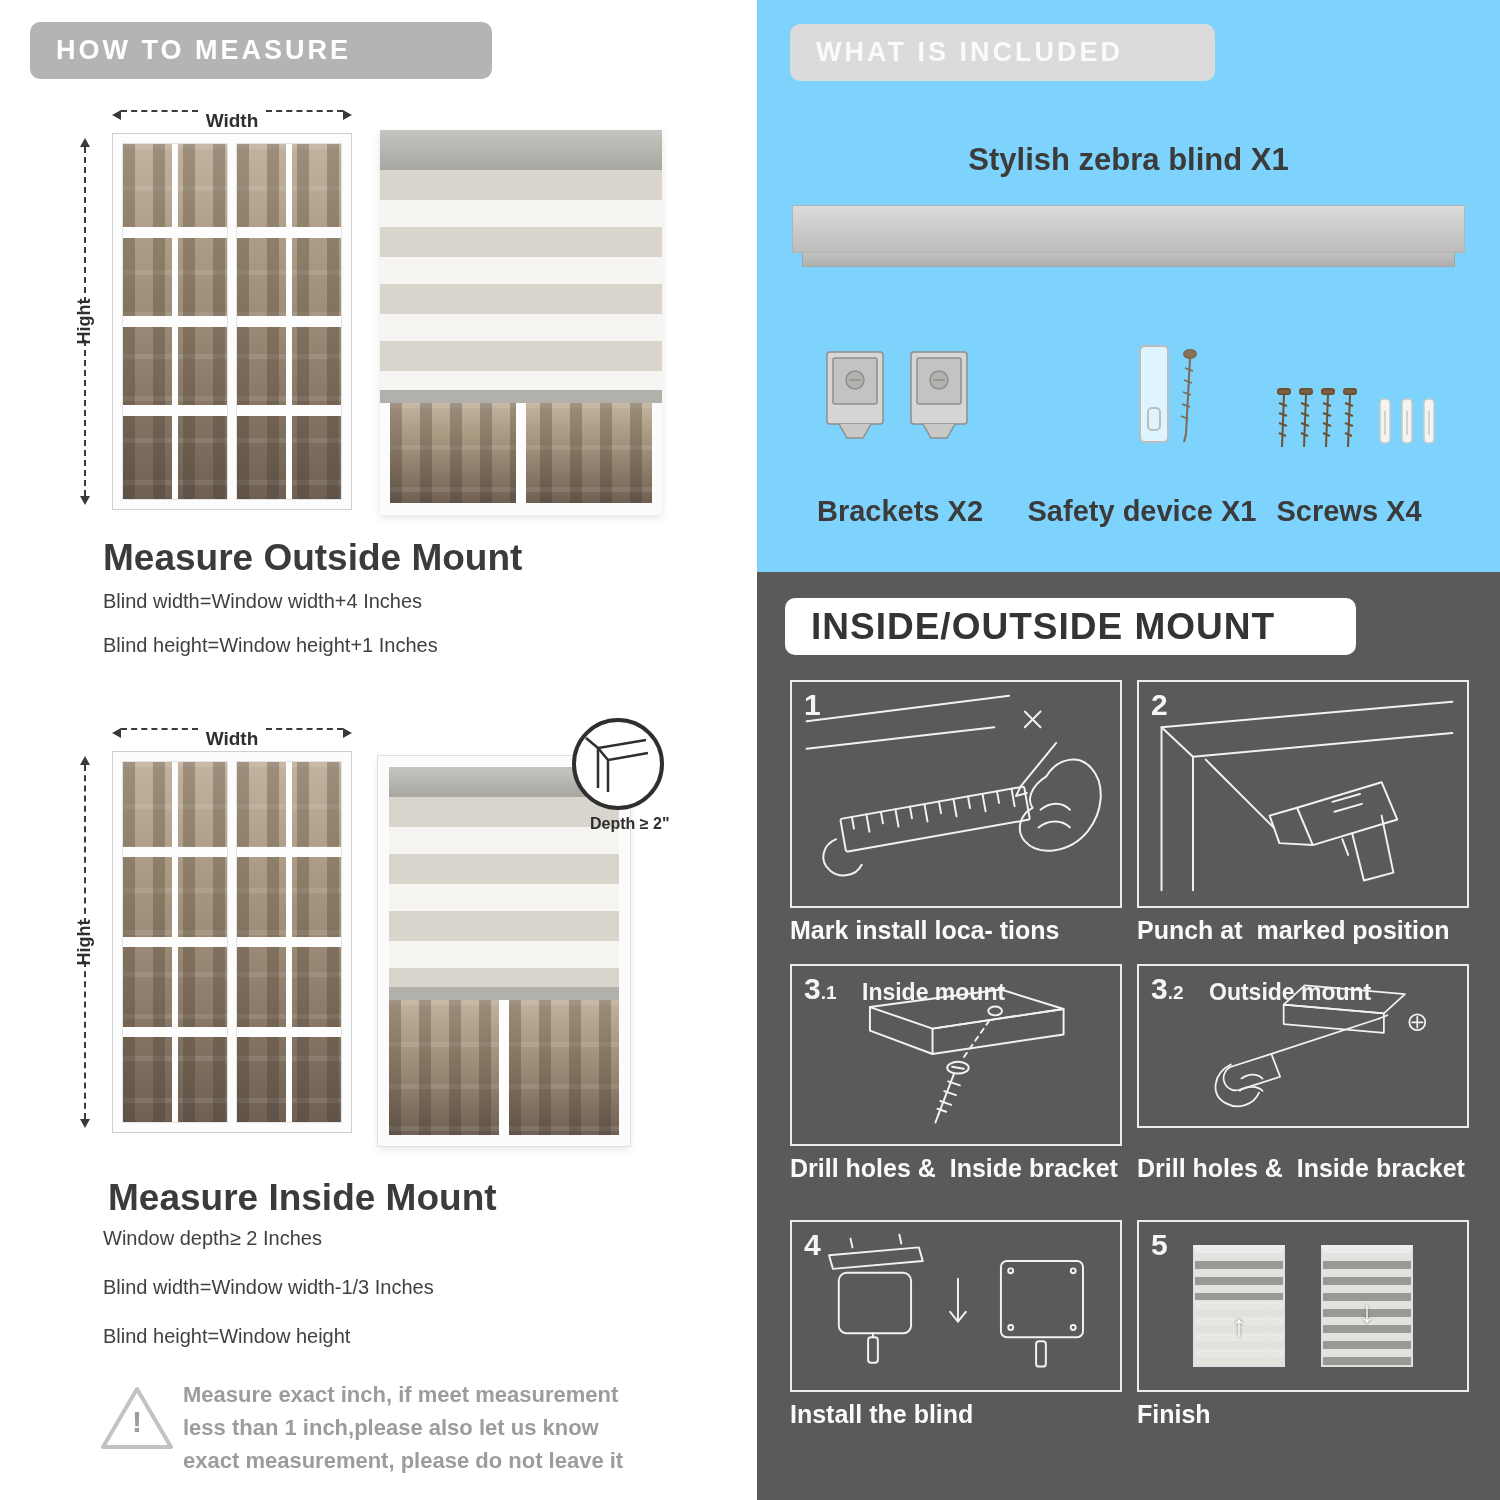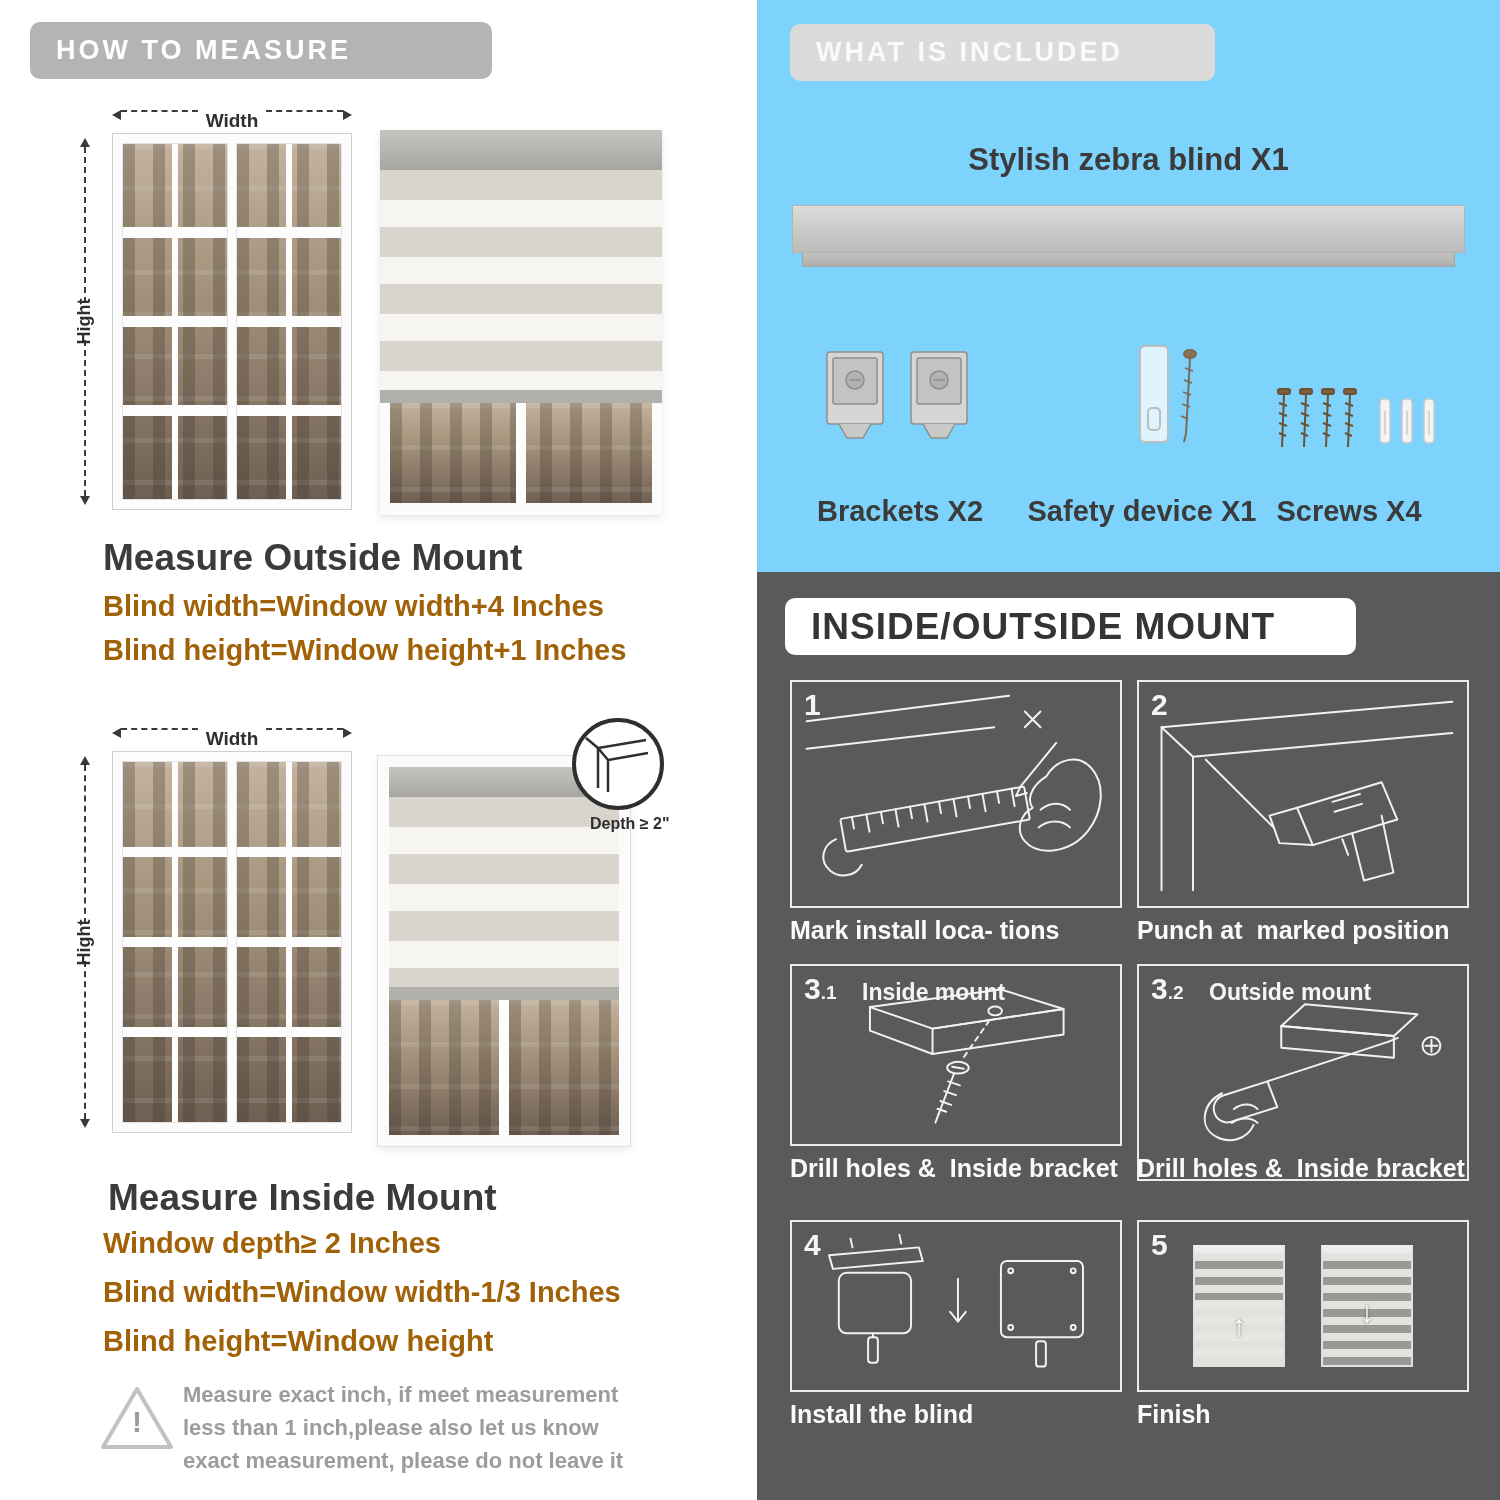--- a/index.html
+++ b/index.html
@@ -7,21 +7,21 @@
             font-family:"Liberation Sans", sans-serif; overflow:hidden; }
 
   
   .pill { border-radius:10px; font-weight:bold; letter-spacing:3px; line-height:57px;
           padding-left:26px; box-sizing:border-box; position:absolute; height:57px; font-size:27px; }
 
   
   .hm-pill { left:30px; top:22px; width:462px; background:#b4b4b4; color:#ffffff; }
 
   .heading { position:absolute; left:103px; font-size:37px; font-weight:700; color:#3b3b3b; }
-  .gline   { position:absolute; left:103px; font-size:29px; font-weight:700; color:#a16207; margin:0; }
+  .gline   { position:absolute; left:103px; font-size:20px; font-weight:400; color:#404040; margin:0; }
 
   
   .dim-w { position:absolute; display:flex; align-items:flex-start; height:18px; }
   .dim-w .dline { flex:1; height:0; border-top:2px dashed #3a3a3a; }
   .dim-w .ah-l { width:0; height:0; border-right:9px solid #3a3a3a; border-top:5px solid transparent; border-bottom:5px solid transparent; }
   .dim-w .ah-r { width:0; height:0; border-left:9px solid #3a3a3a; border-top:5px solid transparent; border-bottom:5px solid transparent; }
   .dim-lab { font-size:19px; font-weight:700; color:#2f2f2f; padding:0 8px; white-space:nowrap; }
 
   .dim-h { position:absolute; display:flex; flex-direction:column; align-items:center; width:18px; }
   .dim-h .vline { flex:1; width:0; border-left:2px dashed #3a3a3a; }
@@ -323,21 +323,21 @@
         <path d="M162,103 l12,2"></path>
           <path d="M164,110 L148,152"></path>
         <path d="M158,118 l12,4 M154,128 l12,4 M150,138 l11,4 M147,146 l9,3"></path>
         <path d="M148,152 l-3,8"></path>
       </svg>
       <span class="snum"><span>3</span><span class="sub">.1</span></span>
       <span class="stitle">Inside mount</span>
     </div>
     <p class="scap" style="left:33px; top:582px;">Drill holes &amp;  Inside bracket</p>
 
-    <div class="sbox" style="left:380px; top:392px; width:332px; height:217px;">
+    <div class="sbox" style="left:380px; top:392px; width:332px; height:164px;">
       <svg class="lineart" viewBox="0 0 332 182">
         <path d="M168,22 L282,32 L258,54 L144,44 Z"></path>
         <path d="M144,44 L258,54 L258,76 L144,66 Z"></path>
         <circle cx="296" cy="64" r="9"></circle>
           <path d="M290,64 h12 M296,58 v12"></path>
         <path d="M252,60 L130,100"></path>
           <path d="M252,60 l10,-4"></path>
         <path d="M130,100 L86,114 a14,14 0 1 0 10,26 L140,126 Z"></path>
         <path d="M84,112 c-20,10 -24,34 -6,44 c14,8 32,2 38,-12"></path>
         <path d="M96,128 c8,-6 18,-6 24,0 M94,142 c8,-6 20,-6 26,0"></path>

